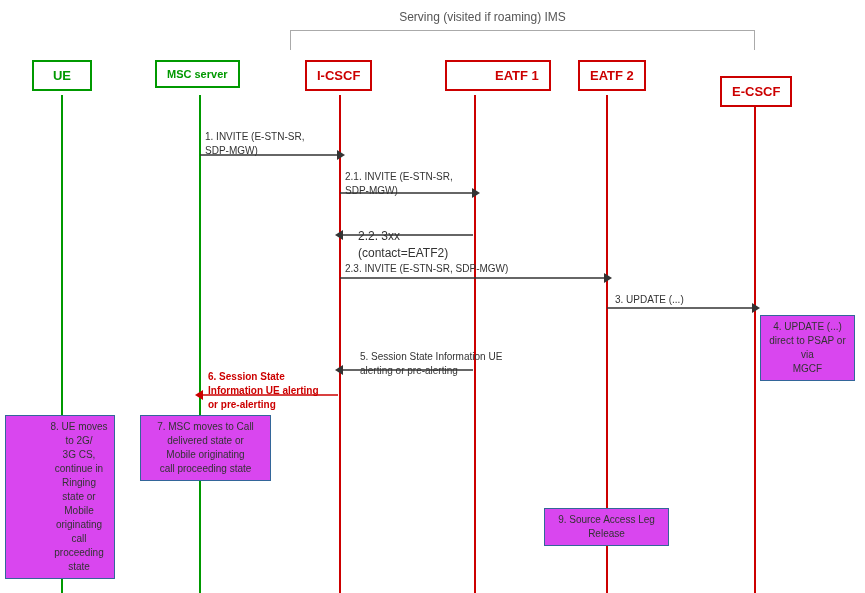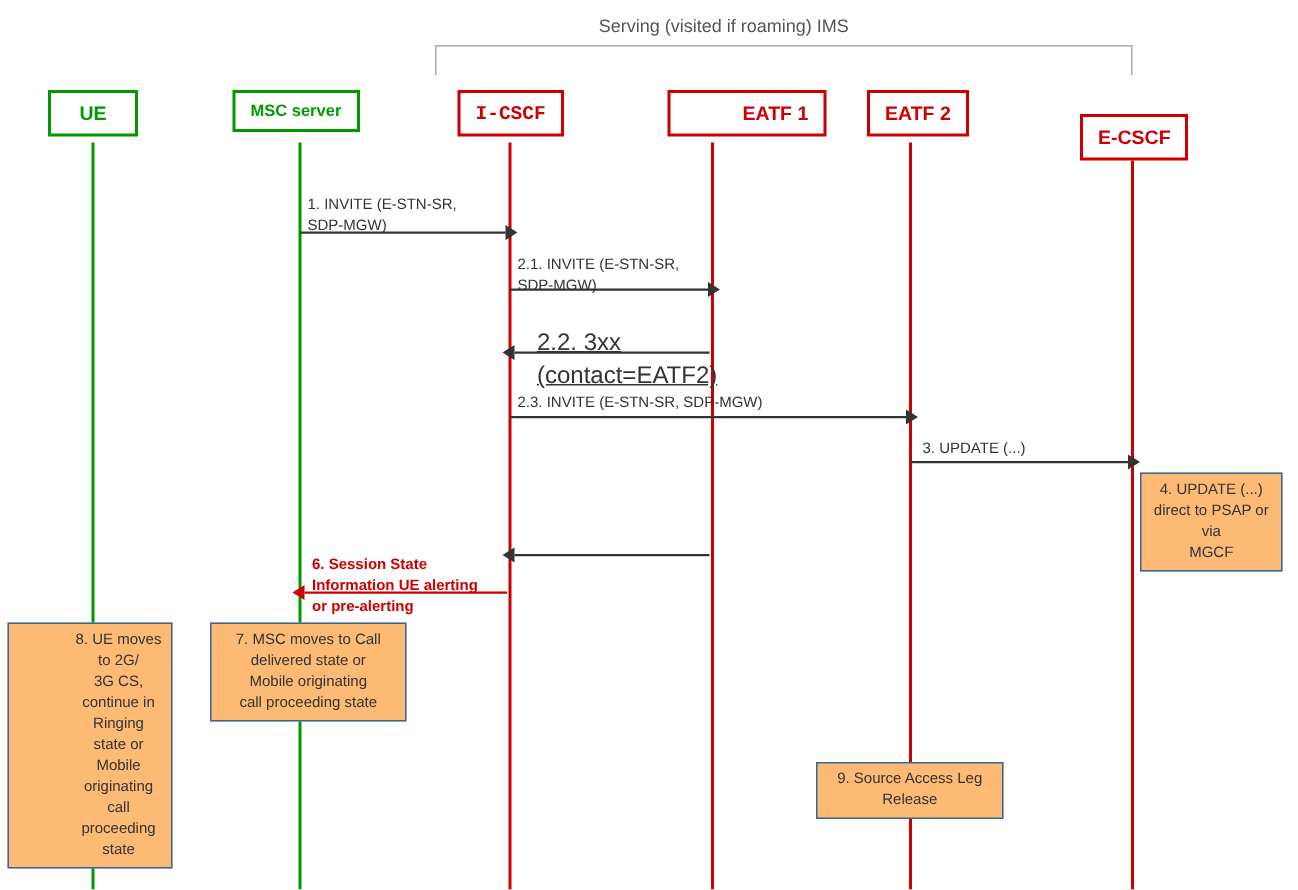--- a/index.html
+++ b/index.html
@@ -36,21 +36,21 @@
       position: relative;
       z-index: 10;
     }
     
     .msg-box {
       position: absolute;
       border: 1px solid #336699;
       padding: 4px 6px;
       font-size: 10px;
       text-align: center;
-      background: #fdba74;
+      background: #d946ef;
       color: #333;
     }
     svg.arrows-layer {
       position: absolute;
       top: 0;
       left: 0;
       width: 865px;
       height: 593px;
       pointer-events: none;
     }
@@ -120,21 +120,21 @@
 
   <div class="lifeline" style="left: 32px; top: 60px;">
     <div class="lifeline-box" style="border-color: #009900; color: #009900;">UE</div>
   </div>
 
   <div class="lifeline" style="left: 155px; top: 60px;">
     <div class="lifeline-box" style="border-color: #009900; color: #009900; font-size: 11px;">MSC server</div>
   </div>
 
   <div class="lifeline" style="left: 305px; top: 60px;">
-    <div class="lifeline-box" style="border-color: #cc0000; color: #cc0000; font-family: Liberation Mono, monospace;">I-CSCF</div>
+    <div class="lifeline-box" style="border-color: #cc0000; color: #cc0000;">I-CSCF</div>
   </div>
 
   <div class="lifeline" style="left: 445px; top: 60px;">
     <div class="lifeline-box" style="border-color: #cc0000; color: #cc0000; padding-left: 48px;">EATF 1</div>
   </div>
 
   <div class="lifeline" style="left: 578px; top: 60px;">
     <div class="lifeline-box" style="border-color: #cc0000; color: #cc0000;">EATF 2</div>
   </div>
 
@@ -143,36 +143,39 @@
   </div>
 
   <div style="position:absolute; top:130px; left:205px; font-size:10px; color:#333; line-height:1.4;">
     1. INVITE (E-STN-SR,<br>SDP-MGW)
   </div>
 
   <div style="position:absolute; top:170px; left:345px; font-size:10px; color:#333; line-height:1.4;">
     2.1. INVITE (E-STN-SR,<br>SDP-MGW)
   </div>
 
-  <div style="position:absolute; top:218px; left:358px; font-size:16px; color:#333; line-height:1.4;text-decoration:underline;">
+  <div style="position:absolute; top:228px; left:358px; font-size:12px; color:#333; line-height:1.4;">
     2.2. 3xx<br>(contact=EATF2)
   </div>
 
   <div style="position:absolute; top:262px; left:345px; font-size:10px; color:#333; line-height:1.4;">
     2.3. INVITE (E-STN-SR, SDP-MGW)
   </div>
 
   <div style="position:absolute; top:293px; left:615px; font-size:10px; color:#333; line-height:1.4;">
     3. UPDATE (...)
   </div>
 
   <div class="msg-box" style="top:315px; left:760px; width:95px; font-size:10px; line-height:1.4; border-color:#336699;">
     4. UPDATE  (...)<br>direct to PSAP or via<br>MGCF
   </div>
 
+  <div style="position:absolute; top:350px; left:360px; font-size:10px; color:#333; line-height:1.4;">
+    5. Session State Information UE<br>alerting or pre-alerting
+  </div>
 
   <div style="position:absolute; top:370px; left:208px; font-size:10px; color:#cc0000; font-weight:bold; line-height:1.4;">
     6. Session State<br>Information UE alerting<br>or pre-alerting
   </div>
 
   <div class="msg-box" style="top:415px; left:140px; width:131px; font-size:10px; line-height:1.4; border-color:#336699;">
     7. MSC moves to Call<br>delivered state or<br>Mobile originating<br>call proceeding state
   </div>
 
   <div class="msg-box" style="top:415px; left:5px; width:110px; font-size:10px; line-height:1.4; border-color:#336699;padding-left:44px;">

